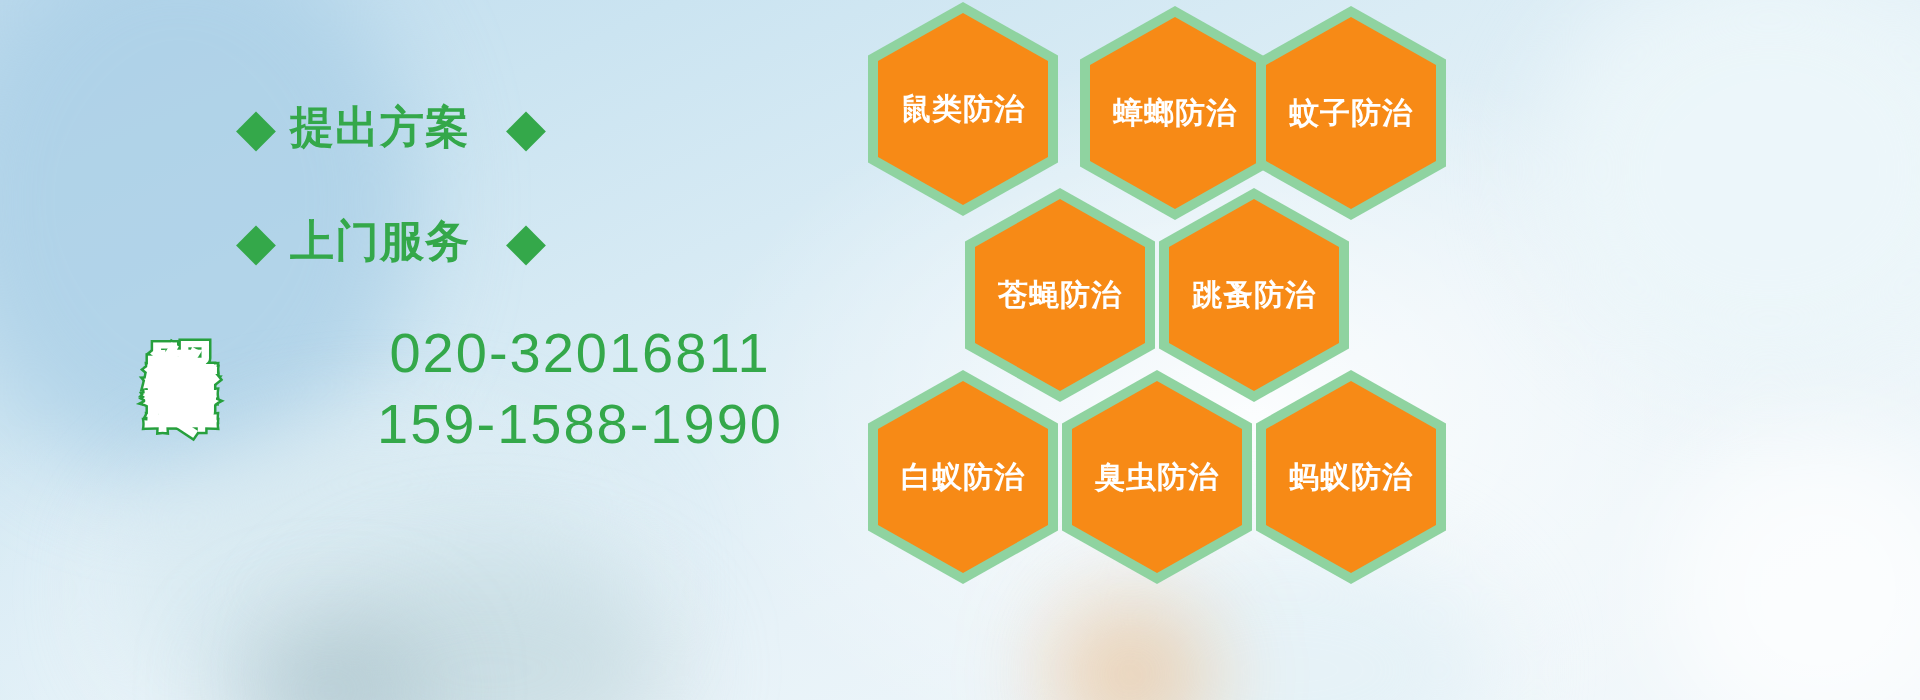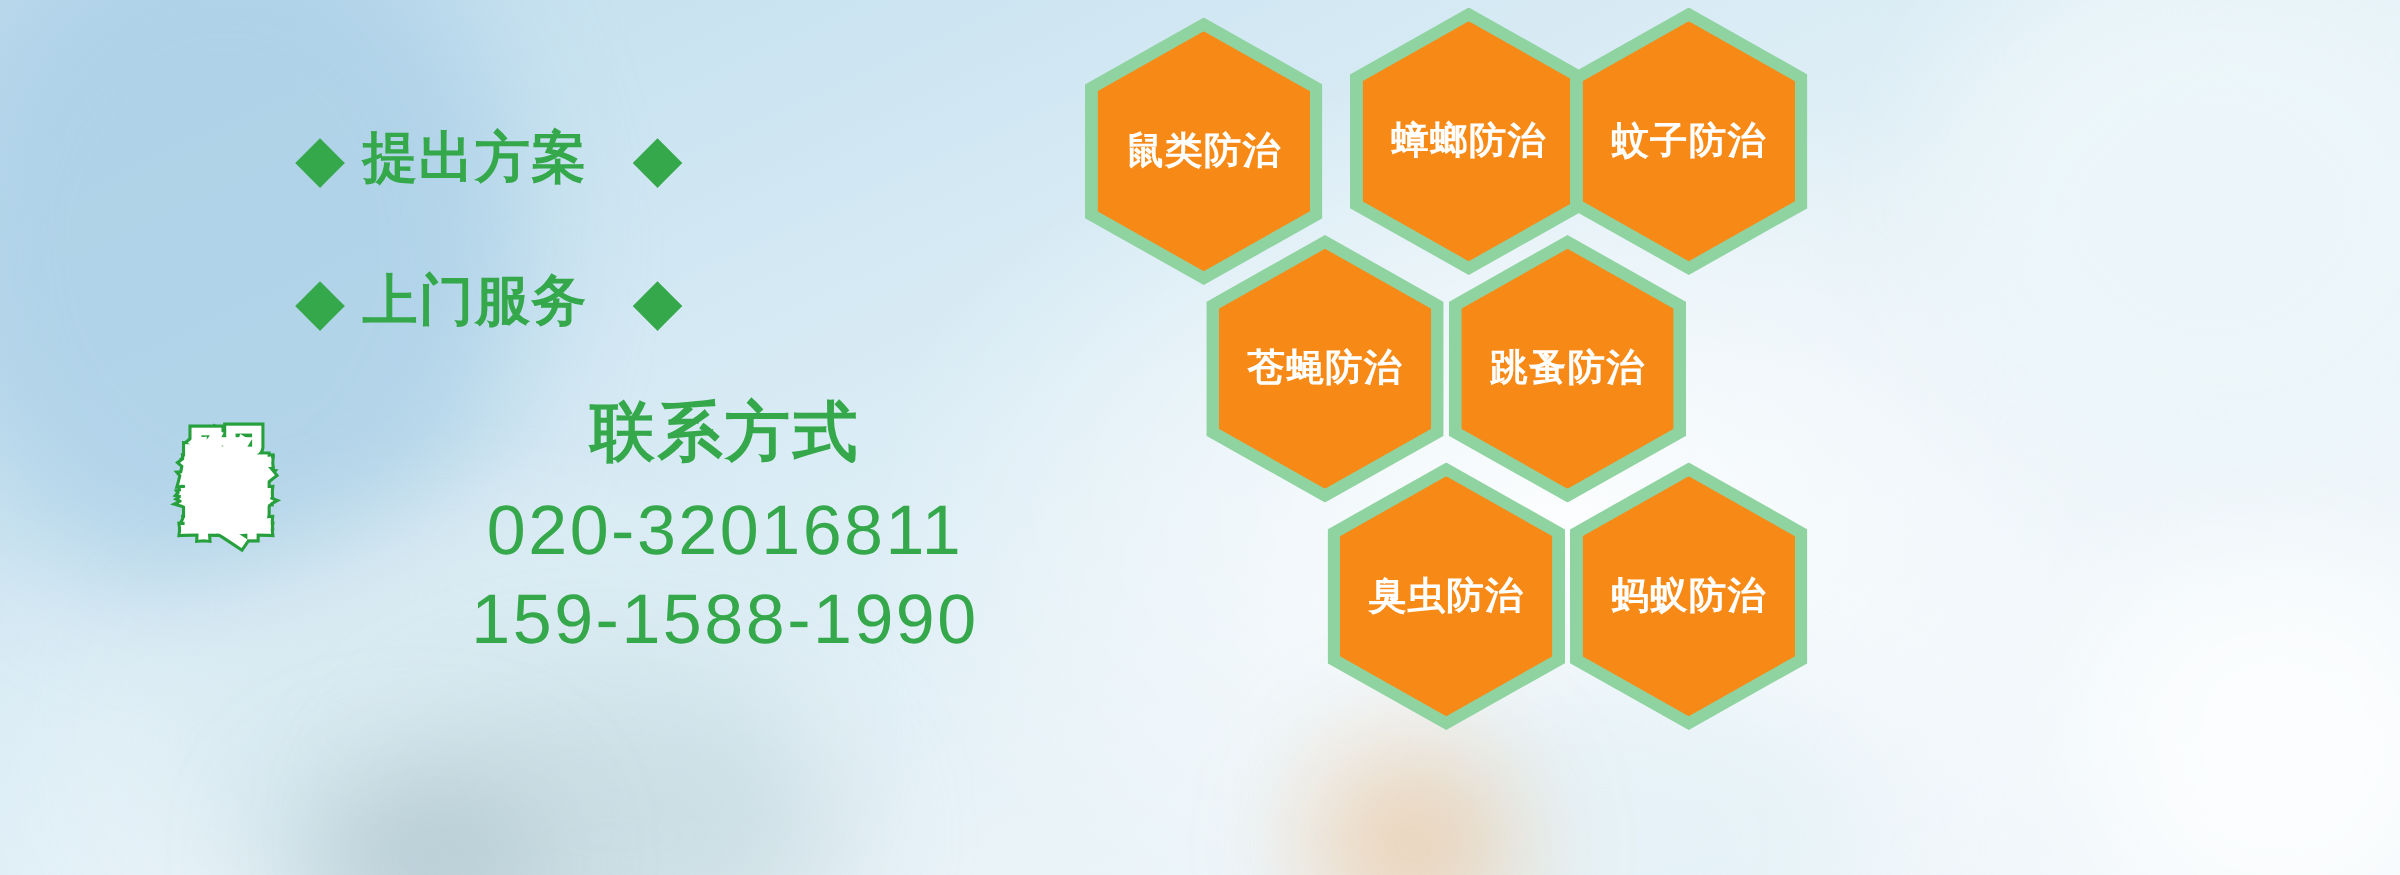--- a/index.html
+++ b/index.html
@@ -89,21 +89,21 @@
     display:flex;align-items:center;justify-content:center;
     background:#f78a16;
     -webkit-clip-path:polygon(50% 0%,100% 25%,100% 75%,50% 100%,0% 75%,0% 25%);
     clip-path:polygon(50% 0%,100% 25%,100% 75%,50% 100%,0% 75%,0% 25%);
   }
   .hex-label{
     color:#ffffff;font-size:30px;font-weight:bold;letter-spacing:1px;
     white-space:nowrap;line-height:1;
   }
   
-  .h0{left:8px;  top:14px;}
+  .h0{left:8px;  top:2px;}
   .h1{left:220px;top:6px;}
   .h2{left:396px;top:6px;}
   
   .h3{left:105px;top:188px;}
   .h4{left:299px;top:188px;}
   
   .h5{left:8px;  top:370px;}
   .h6{left:202px;top:370px;}
   .h7{left:396px;top:370px;}
 </style>
@@ -133,21 +133,20 @@
 
     <div class="slogan-row">
       <span class="diamond">◆</span>
       <span class="slogan-text">上门服务</span>
       <span class="diamond">◆</span>
     </div>
 
   </div>
 
   <div class="contact">
-    <div class="contact-title">联系方式</div>
     <div class="contact-phone">020-32016811</div>
     <div class="contact-phone">159-1588-1990</div>
   </div>
 
   <div class="hive">
 
     <div class="hex h0">
       <div class="hex-inner">
         <span class="hex-label">鼠类防治</span>
       </div>
@@ -170,20 +169,25 @@
         <span class="hex-label">苍蝇防治</span>
       </div>
     </div>
 
     <div class="hex h4">
       <div class="hex-inner">
         <span class="hex-label">跳蚤防治</span>
       </div>
     </div>
 
+    <div class="hex h5">
+      <div class="hex-inner">
+        <span class="hex-label">白蚁防治</span>
+      </div>
+    </div>
 
     <div class="hex h6">
       <div class="hex-inner">
         <span class="hex-label">臭虫防治</span>
       </div>
     </div>
 
     <div class="hex h7">
       <div class="hex-inner">
         <span class="hex-label">蚂蚁防治</span>

